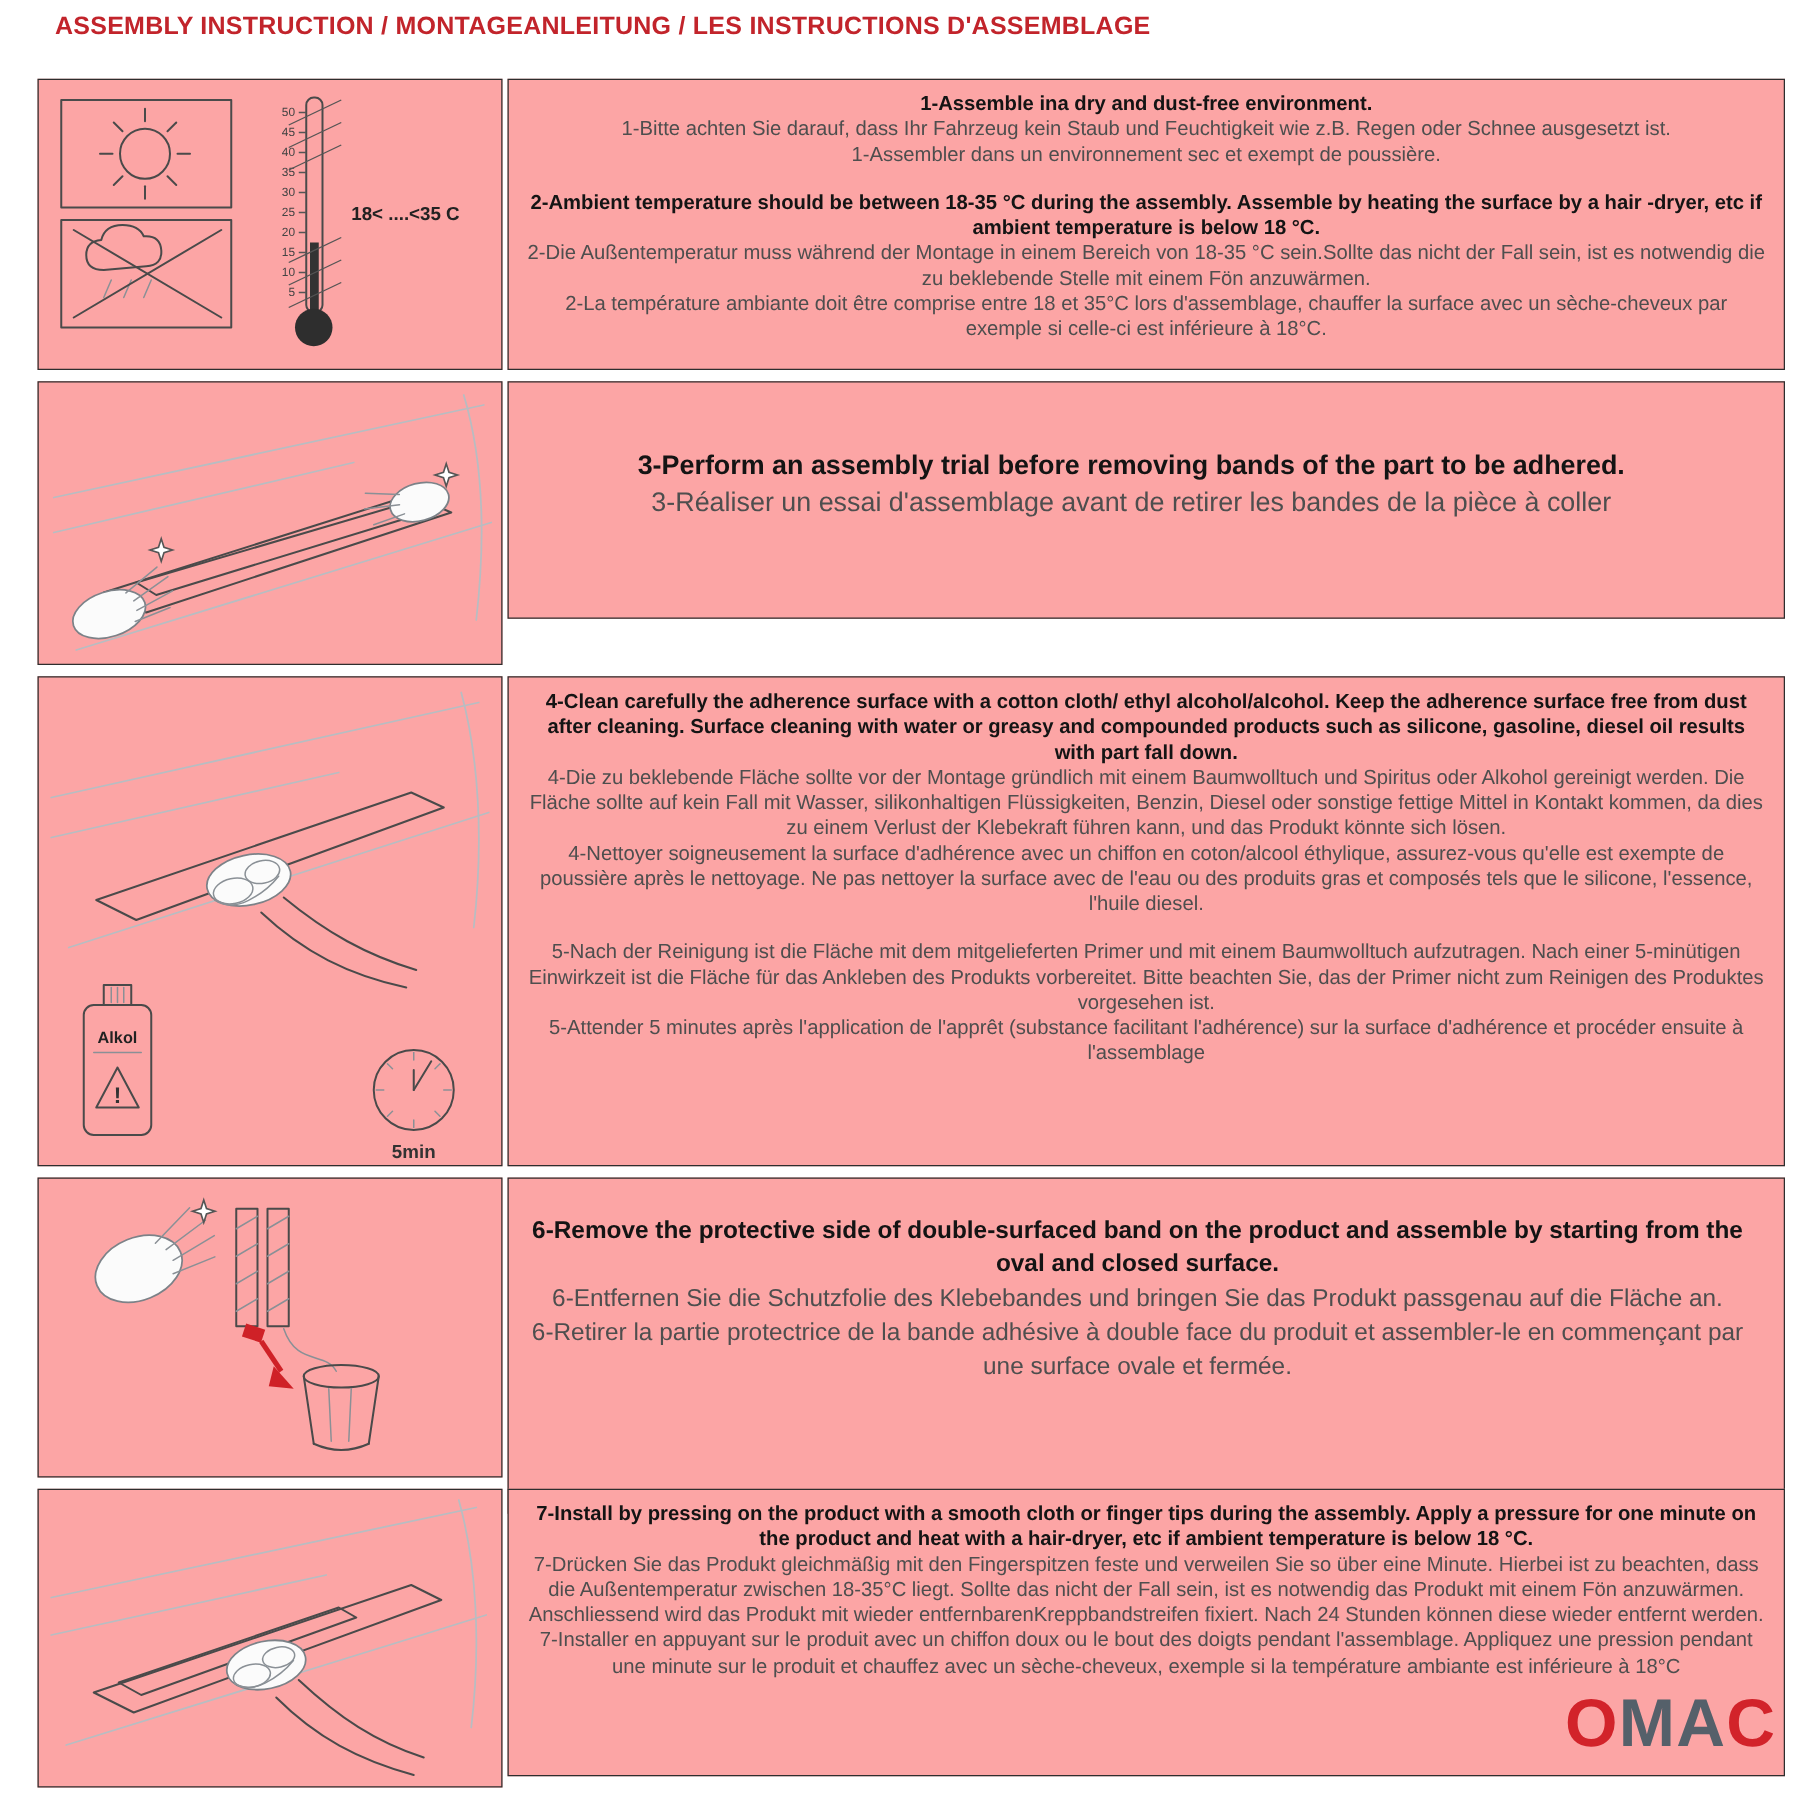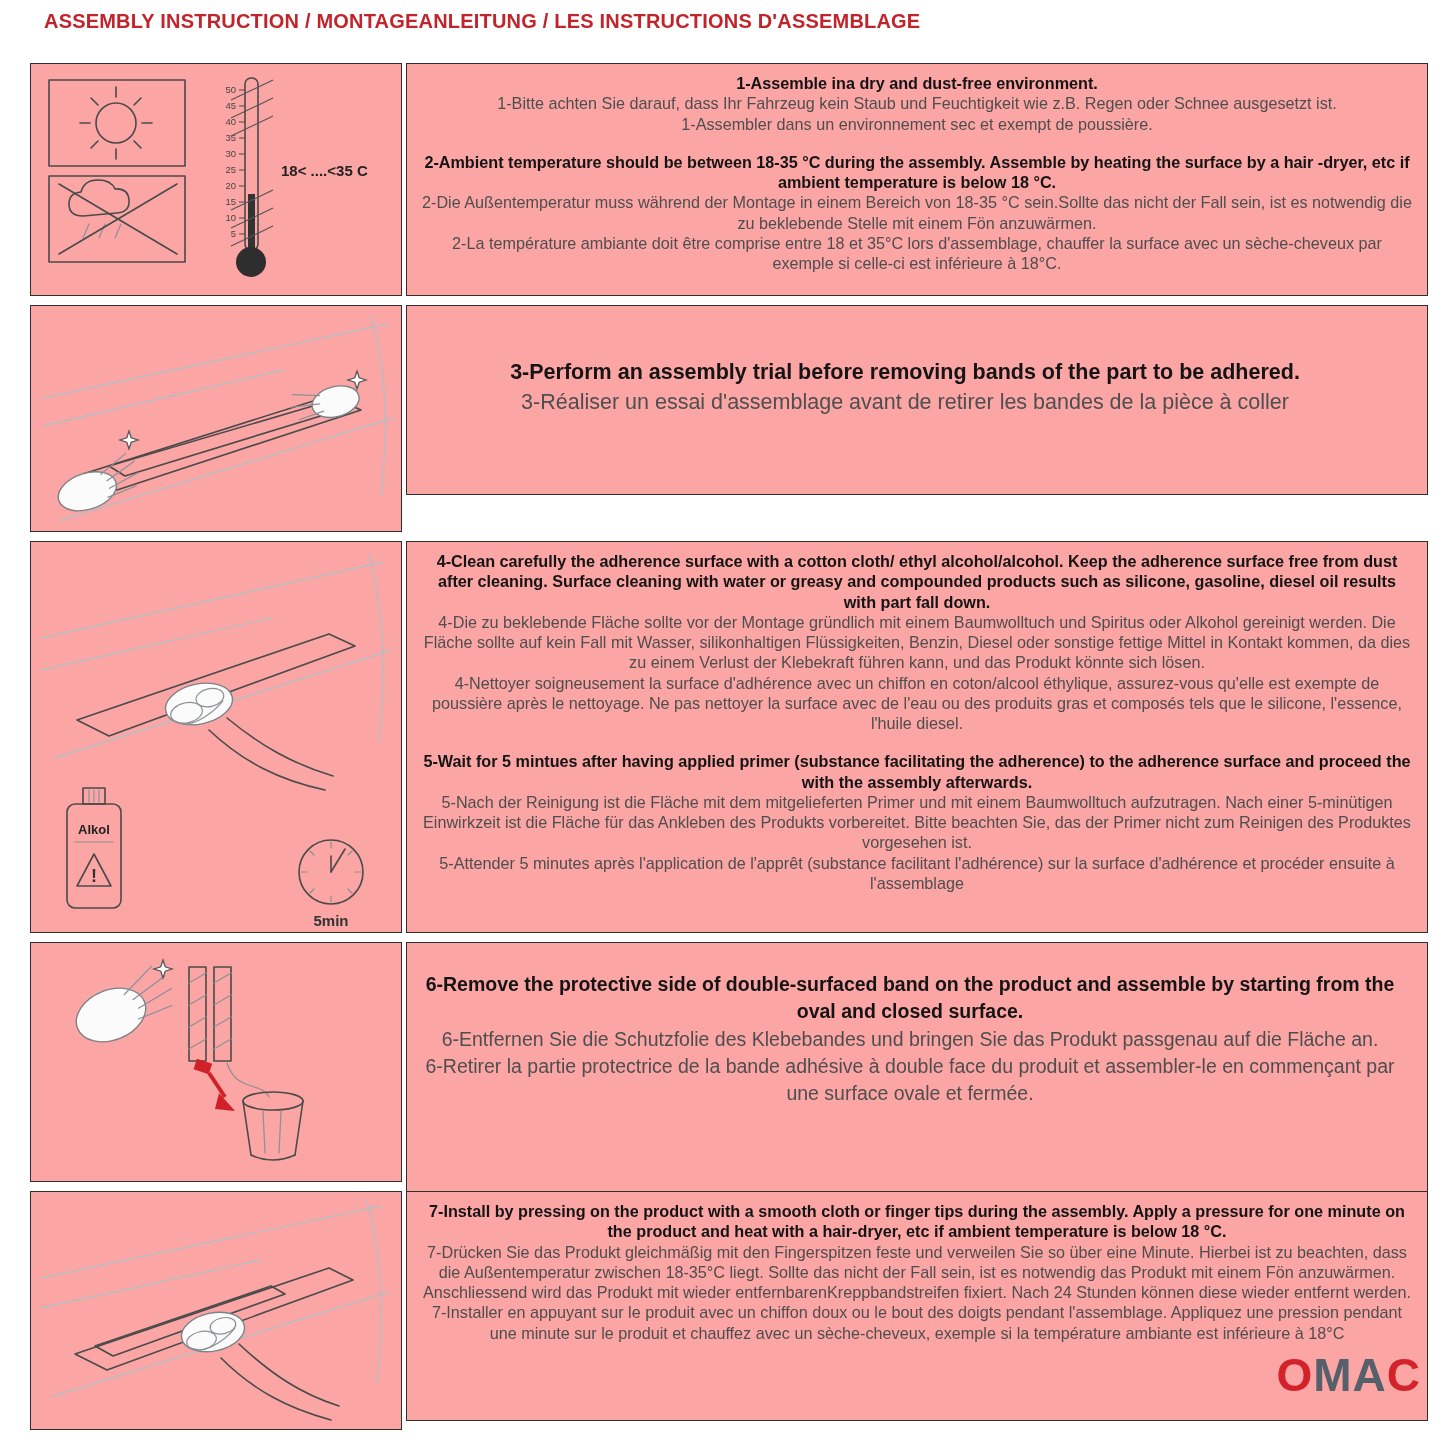--- a/index.html
+++ b/index.html
@@ -19,21 +19,21 @@
   .ln{fill:none;stroke:#4a4a4a;stroke-width:1.6;stroke-linecap:round;stroke-linejoin:round;}
   .lnthin{fill:none;stroke:#8a9096;stroke-width:1.2;stroke-linecap:round;}
   .lt{fill:none;stroke:#b7bdc2;stroke-width:1.4;stroke-linecap:round;}
   .hand{fill:#fbfbfb;stroke:#7c8288;stroke-width:1.4;}
   .star{fill:#ffffff;stroke:#555;stroke-width:1.3;}
   .hatch{stroke:#555;stroke-width:1.1;}
   svg text{font-family:"Liberation Sans",sans-serif;fill:#333;}
   .scale-num{font-size:9.5px;fill:#444;}
   .thermo-label{font-size:15px;font-weight:bold;fill:#222;}
   .small-label{font-size:13px;font-weight:bold;fill:#222;}
-  .logo{position:absolute;top:1352px;right:24px;font-weight:900;font-size:46px;line-height:1;letter-spacing:1px;}
+  .logo{position:absolute;top:1352px;right:24px;font-weight:900;font-size:54px;line-height:1;letter-spacing:1px;}
   .lg-red{color:#d2232a;}
   .lg-slate{color:#55606a;}
 </style>
 </head>
 <body>
 
 <div class="page">
 
   <div class="title">ASSEMBLY INSTRUCTION / MONTAGEANLEITUNG / LES INSTRUCTIONS D'ASSEMBLAGE</div>
 
@@ -177,21 +177,20 @@
         <text x="300" y="384" text-anchor="middle" style="font-size:15px;font-weight:bold;">5min</text>
       </g>
     </svg>
   </div>
 
   <div class="box txt f16" style="left:406px;top:541px;width:1022px;height:392px;">
     <p class="b">4-Clean carefully the adherence surface with a cotton cloth/ ethyl alcohol/alcohol. Keep the adherence surface free from dust after cleaning. Surface cleaning with water or greasy and compounded products such as silicone, gasoline, diesel oil results with part fall down.</p>
     <p>4-Die zu beklebende Fläche sollte vor der Montage gründlich mit einem Baumwolltuch und Spiritus oder Alkohol gereinigt werden. Die Fläche sollte auf kein Fall mit Wasser, silikonhaltigen Flüssigkeiten, Benzin, Diesel oder sonstige fettige Mittel in Kontakt kommen, da dies zu einem Verlust der Klebekraft führen kann, und das Produkt könnte sich lösen.</p>
     <p>4-Nettoyer soigneusement la surface d'adhérence avec un chiffon en coton/alcool éthylique, assurez-vous qu'elle est exempte de poussière après le nettoyage. Ne pas nettoyer la surface avec de l'eau ou des produits gras et composés tels que le silicone, l'essence, l'huile diesel.</p>
     <div class="sp"></div>
-    <p class="b">5-Wait for 5 mintues after having applied primer (substance facilitating the adherence) to the adherence surface and proceed the with the assembly afterwards.</p>
     <p>5-Nach der Reinigung ist die Fläche mit dem mitgelieferten Primer und mit einem Baumwolltuch aufzutragen. Nach einer 5-minütigen Einwirkzeit ist die Fläche für das Ankleben des Produkts vorbereitet. Bitte beachten Sie, das der Primer nicht zum Reinigen des Produktes vorgesehen ist.</p>
     <p>5-Attender 5 minutes après l'application de l'apprêt (substance facilitant l'adhérence) sur la surface d'adhérence et procéder ensuite à l'assemblage</p>
   </div>
 
   <div class="box" style="left:30px;top:942px;width:372px;height:240px;">
     <svg width="372" height="240" viewBox="0 0 372 240">
       <g transform="translate(80,72) rotate(-22)">
         <ellipse cx="0" cy="0" rx="36" ry="25" class="hand"></ellipse>
         <line x1="20" y1="-14" x2="56" y2="-30" class="lnthin"></line>
         <line x1="26" y1="-6" x2="64" y2="-16" class="lnthin"></line>

